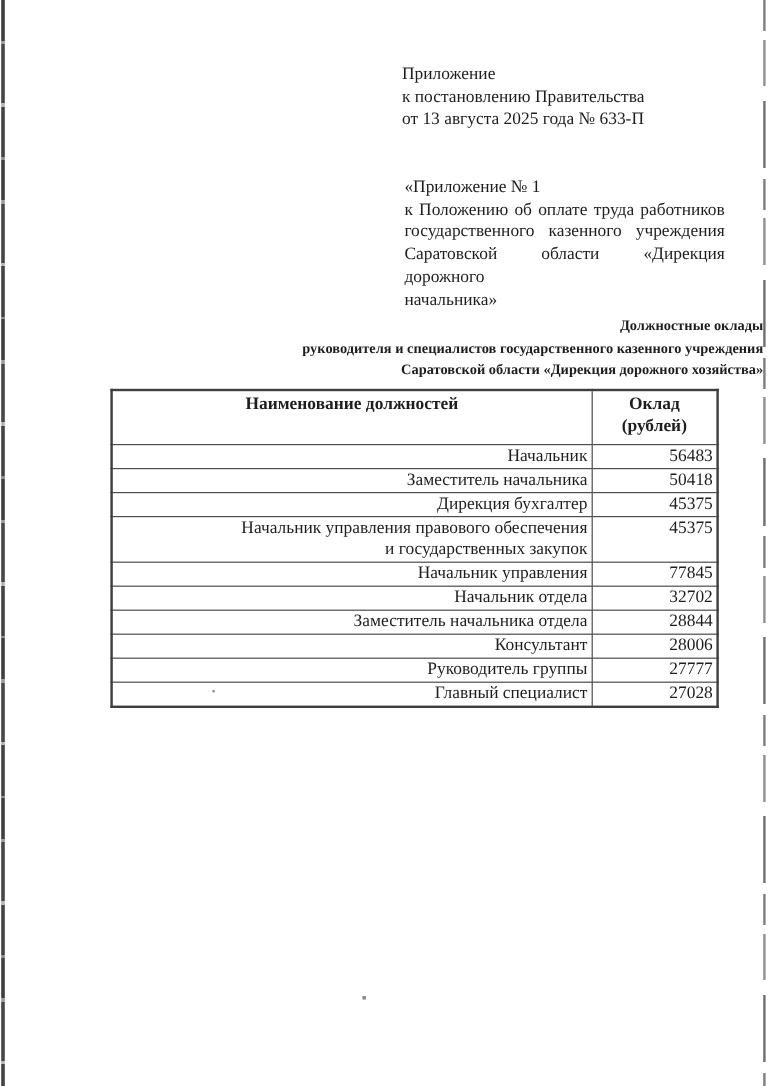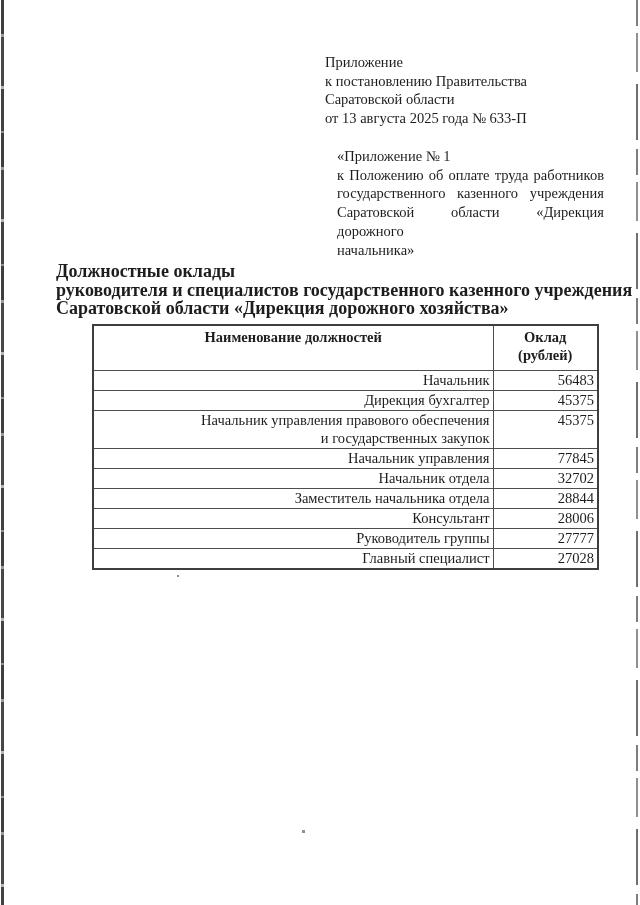--- a/index.html
+++ b/index.html
@@ -46,21 +46,21 @@
     position: absolute;
     width: 3px; height: 3px;
     background: #8f8f8f;
   }
   .speck.s1 { left: 302px; top: 830px; }
   .speck.s2 { left: 177px; top: 575px; width: 2px; height: 2px; }
 
   
   .header-block {
     position: absolute;
-    left: 325px; top: 53px;
+    left: 335px; top: 53px;
     width: 270px;
     font-size: 14.5px;
     line-height: 18.7px;
   }
   .annex-block {
     position: absolute;
     left: 337px; top: 147px;
     width: 267px;
     font-size: 14.5px;
     line-height: 18.7px;
@@ -68,23 +68,23 @@
   .annex-block .line.just {
     text-align: justify;
     text-align-last: justify;
   }
 
   
   .title-block {
     position: absolute;
     left: 56px; top: 262px;
     width: 580px;
-    text-align: left;
+    text-align: right;
     font-weight: bold;
-    font-size: 18px;
+    font-size: 12px;
     line-height: 18.7px;
   }
 
   
   .salary-table {
     position: absolute;
     left: 92px; top: 324px;
     width: 505px;
     border-collapse: collapse;
     table-layout: fixed;
@@ -121,21 +121,20 @@
 <div class="page">
 
   <div class="scan-bar-left"></div>
   <div class="scan-line-right"></div>
   <div class="speck s1"></div>
   <div class="speck s2"></div>
 
   <div class="header-block">
     <div class="line">Приложение</div>
     <div class="line">к постановлению Правительства</div>
-    <div class="line">Саратовской области</div>
     <div class="line">от 13 августа 2025 года № 633-П</div>
   </div>
 
   <div class="annex-block">
     <div class="line">«Приложение № 1</div>
     <div class="line just">к Положению об оплате труда работников</div>
     <div class="line just">государственного казенного учреждения</div>
     <div class="line just">Саратовской области «Дирекция дорожного</div>
     <div class="line">начальника»</div>
   </div>
@@ -159,20 +158,24 @@
           <div>(рублей)</div>
         </th>
       </tr>
     </thead>
     <tbody>
       <tr>
         <td class="pos-cell">Начальник</td>
         <td class="sal-cell">56483</td>
       </tr>
       <tr>
+        <td class="pos-cell">Заместитель начальника</td>
+        <td class="sal-cell">50418</td>
+      </tr>
+      <tr>
         <td class="pos-cell">Дирекция бухгалтер</td>
         <td class="sal-cell">45375</td>
       </tr>
       <tr>
         <td class="pos-cell">Начальник управления правового обеспечения
 и государственных закупок</td>
         <td class="sal-cell">45375</td>
       </tr>
       <tr>
         <td class="pos-cell">Начальник управления</td>

